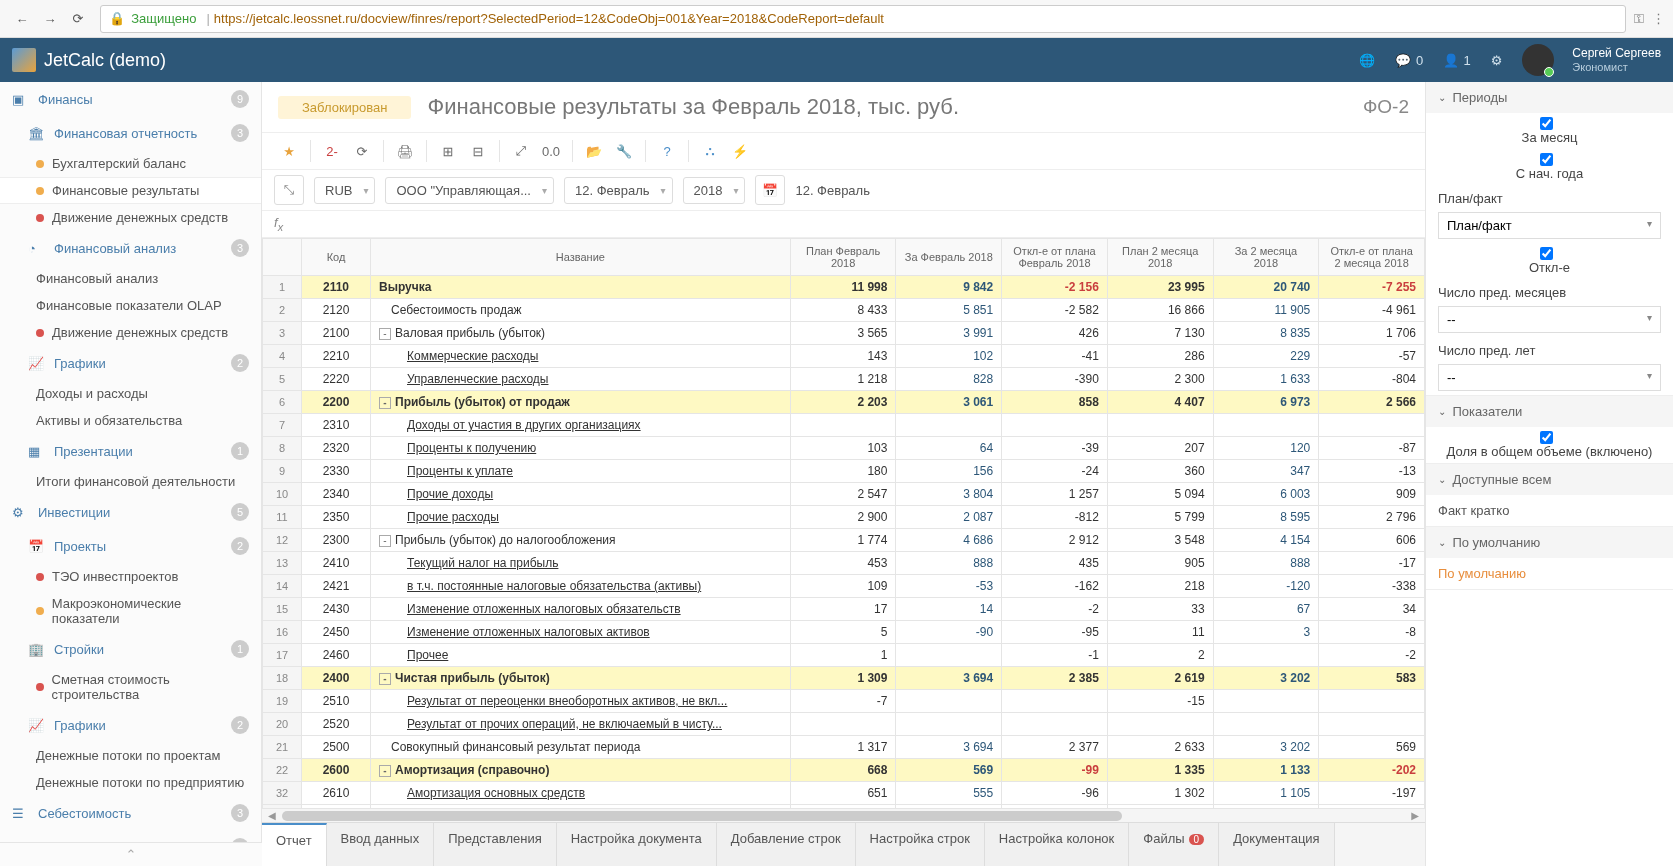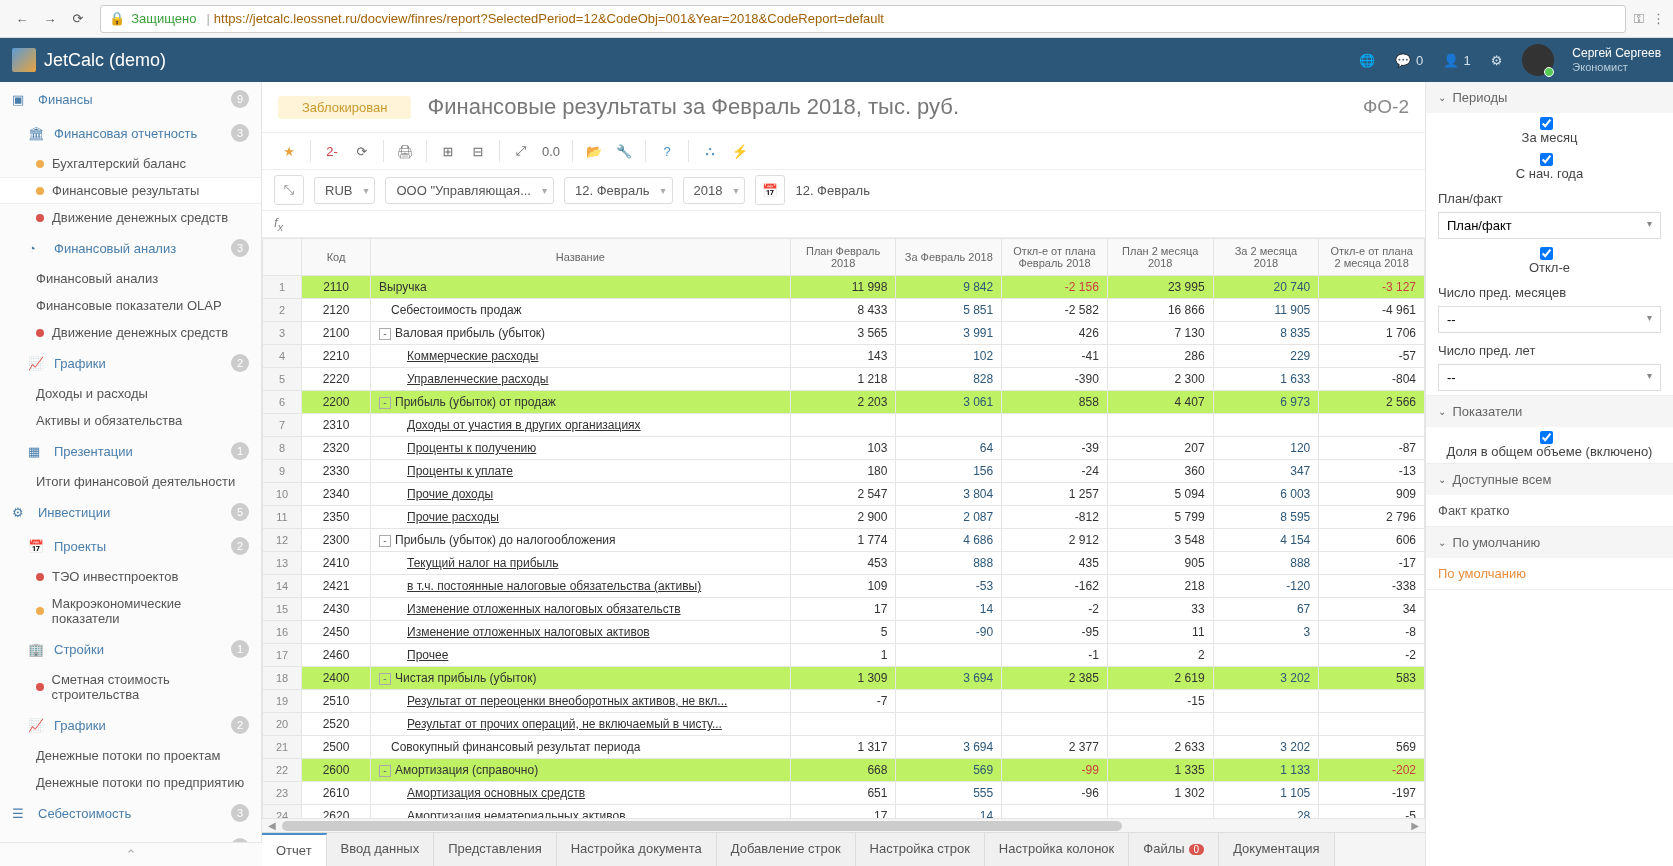--- a/index.html
+++ b/index.html
@@ -73,30 +73,30 @@
 
 .grid-wrap { flex: 1; overflow: auto; }
 .grid { border-collapse: collapse; width: 100%; font-size: 12px; }
 .grid th { background: #f9f9f9; border: 1px solid #e5e5e5; padding: 6px 8px; color: #666; font-weight: normal; text-align: center; font-size: 11px; }
 .grid th.name-col { width: 350px; }
 .grid td { border: 1px solid #e5e5e5; padding: 4px 8px; color: #333; white-space: nowrap; }
 .grid td.rn { background: #f5f5f5; text-align: center; color: #888; width: 34px; font-size: 11px; }
 .grid td.code { text-align: center; width: 60px; }
 .grid td.name { width: 350px; }
 .grid td.num { text-align: right; width: 92px; }
-.grid tr.hl td { background: #bef264; font-weight: normal; }
+.grid tr.hl td { background: #fef9c3; font-weight: bold; }
 .grid tr.hl td.rn { background: #f5f5f5; font-weight: normal; }
 .grid .neg { color: #c93e3e; }
 .grid .fact { color: #2d5778; }
 .grid .treebtn { display: inline-block; width: 12px; height: 12px; border: 1px solid #aaa; text-align: center; line-height: 10px; font-size: 10px; margin-right: 4px; cursor: pointer; color: #666; }
 .indent1 { padding-left: 20px !important; }
 .indent2 { padding-left: 36px !important; text-decoration: underline; }
 
 
-.bottom-tabs { display: flex; border-top: 1px solid #ddd; background: #f5f5f5; height: 34px; }
+.bottom-tabs { display: flex; border-top: 1px solid #ddd; background: #f5f5f5; height: 44px; }
 .btab { padding: 8px 14px; border-right: 1px solid #ddd; color: #555; cursor: pointer; font-size: 13px; background: #f0f0f0; }
 .btab.active { background: #fff; border-top: 2px solid #4a8ec9; }
 .btab .badge-sm { background: #d9534f; color: #fff; border-radius: 8px; padding: 0 5px; font-size: 10px; margin-left: 4px; }
 .hscroll { height: 14px; background: #f5f5f5; border-top: 1px solid #e5e5e5; position: relative; }
 .hscroll .thumb { position: absolute; left: 20px; width: 840px; height: 10px; background: #ccc; border-radius: 5px; top: 2px; }
 .hscroll .arr { position: absolute; top: 0; color: #999; font-size: 10px; padding: 1px 4px; cursor: pointer; }
 .hscroll .arr.l { left: 2px; }
 .hscroll .arr.r { right: 2px; }
 
 
@@ -315,21 +315,21 @@
         <tbody id="grid-body">
             <tr class="hl">
               <td class="rn">1</td>
               <td class="code">2110</td>
               <td class="name"><span>Выручка</span></td>
               <td class="num"><span class="bold">11 998</span></td>
               <td class="num"><span class="bold fact">9 842</span></td>
               <td class="num"><span class="bold neg">-2 156</span></td>
               <td class="num"><span class="bold">23 995</span></td>
               <td class="num"><span class="bold fact">20 740</span></td>
-              <td class="num"><span class="bold neg">-3 127</span></td>
+              <td class="num"><span class="bold neg">-7 255</span></td>
             </tr>
             <tr>
               <td class="rn">2</td>
               <td class="code">2120</td>
               <td class="name indent1"><span>Себестоимость продаж</span></td>
               <td class="num"><span class="">8 433</span></td>
               <td class="num"><span class="fact">5 851</span></td>
               <td class="num"><span class="">-2 582</span></td>
               <td class="num"><span class="">16 866</span></td>
               <td class="num"><span class="fact">11 905</span></td>
@@ -549,21 +549,21 @@
               <td class="code">2600</td>
               <td class="name"><span class="treebtn">-</span><span>Амортизация (справочно)</span></td>
               <td class="num"><span class="bold">668</span></td>
               <td class="num"><span class="bold fact">569</span></td>
               <td class="num"><span class="bold neg">-99</span></td>
               <td class="num"><span class="bold">1 335</span></td>
               <td class="num"><span class="bold fact">1 133</span></td>
               <td class="num"><span class="bold neg">-202</span></td>
             </tr>
             <tr>
-              <td class="rn">23</td>
+              <td class="rn">32</td>
               <td class="code">2610</td>
               <td class="name indent2"><span>Амортизация основных средств</span></td>
               <td class="num"><span class="">651</span></td>
               <td class="num"><span class="fact">555</span></td>
               <td class="num"><span class="">-96</span></td>
               <td class="num"><span class="">1 302</span></td>
               <td class="num"><span class="fact">1 105</span></td>
               <td class="num"><span class="">-197</span></td>
             </tr>
             <tr>

